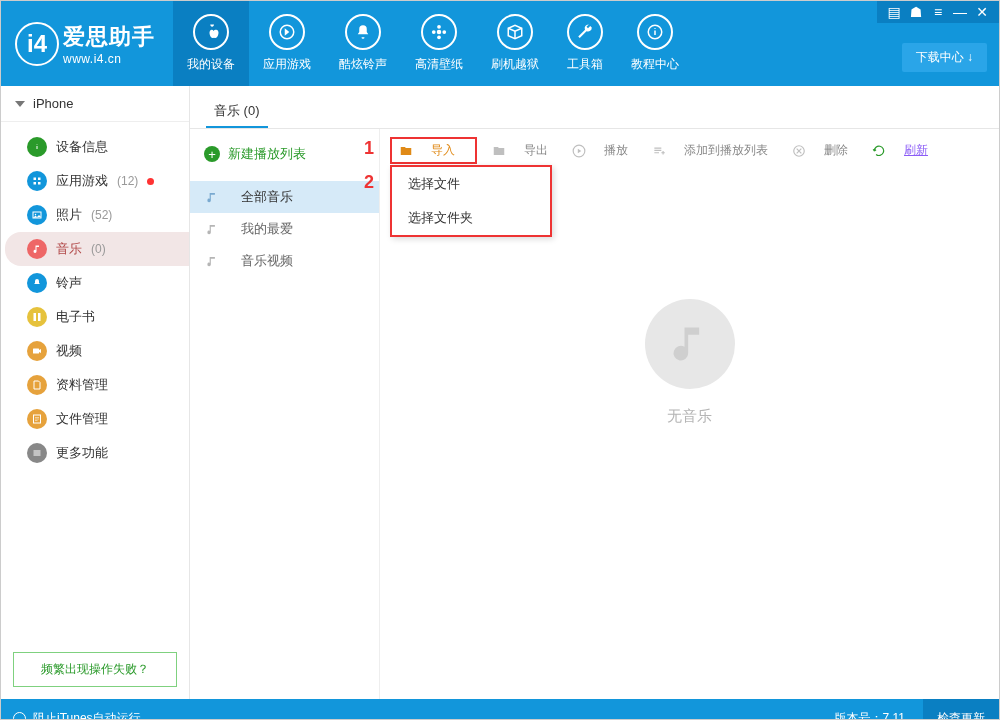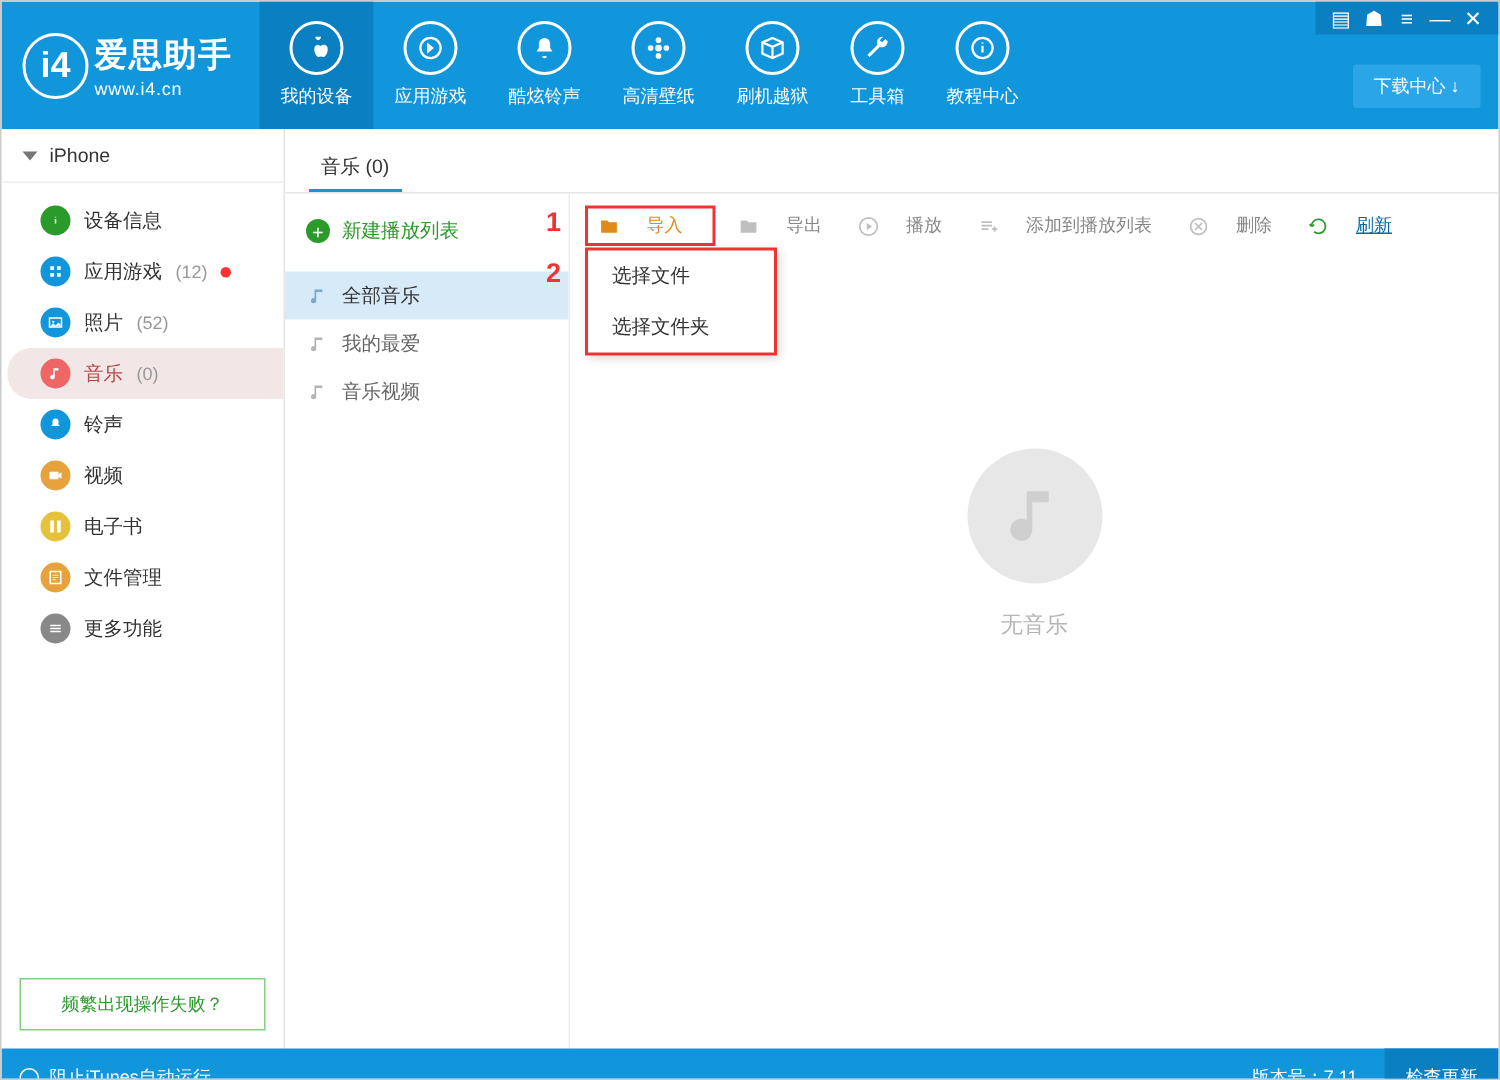--- a/index.html
+++ b/index.html
@@ -30,33 +30,33 @@
 .sb-count { color:#999; font-size:12px; }
 .red-dot { width:7px; height:7px; background:#f33; border-radius:50%; }
 .faq-btn { margin:12px; padding:8px 0; border:1px solid #7fd17f; color:#2a9a2a; font-size:12px; text-align:center; cursor:pointer; }
 .content { flex:1; display:flex; flex-direction:column; }
 .section-tab { padding:10px 16px 0; }
 .section-tab span{ display:inline-block; font-size:13px; padding:6px 8px; border-bottom:2px solid #1296db; color:#333;}
 .columns { display:flex; flex:1; border-top:1px solid #e6e6e6; }
 .playlist-col { width:190px; border-right:1px solid #eee; padding:10px 0; }
 .pl-new { display:flex; align-items:center; gap:8px; padding:6px 14px; color:#2a9a2a; font-size:13px; cursor:pointer; }
 .pl-new-ico { width:16px;height:16px;border-radius:50%;background:#2a9a2a;color:#fff;display:flex;align-items:center;justify-content:center;font-size:13px;line-height:1;}
-.pl-item { display:flex; align-items:center; gap:8px; padding:7px 14px; font-size:13px; color:#666; cursor:pointer; }
+.pl-item { display:flex; align-items:center; gap:21px; padding:7px 14px; font-size:13px; color:#666; cursor:pointer; }
 .pl-item.active { background:#d6eaf8; color:#333; }
 .pl-ico{ width:16px;height:16px; display:flex;align-items:center;justify-content:center; }
 .pl-ico svg{ width:14px;height:14px; fill:#b5b5b5; }
 .pl-item.active .pl-ico svg{ fill:#79a9d0; }
 .song-col { flex:1; position:relative; }
 .toolbar { display:flex; align-items:center; padding:8px 10px; gap:6px; }
 .tb-btn { display:flex; align-items:center; gap:18px; font-size:12px; color:#888; padding:5px 9px; cursor:pointer; }
 .tb-btn svg{ width:14px;height:14px; }
 .tb-btn.import{ color:#e08a17; border:2px solid #e33; padding:3px 20px 3px 7px; }
-.tb-btn.refresh{ color:#0369a1;text-decoration:underline; }
+.tb-btn.refresh{ color:#8b5cf6;text-decoration:underline; }
 .annot { position:absolute; color:#e33; font:bold 18px/1 sans-serif; }
-.dropdown { position:absolute; left:10px; top:36px; border:2px solid #e33; background:#fff; width:128px; box-shadow:2px 2px 6px rgba(0,0,0,.15); }
+.dropdown { position:absolute; left:10px; top:36px; border:2px solid #e33; background:#fff; width:162px; box-shadow:2px 2px 6px rgba(0,0,0,.15); }
 .dd-item { padding:8px 16px; font-size:13px; color:#333; cursor:pointer; }
 .empty { position:absolute; left:0; right:0; top:170px; display:flex; flex-direction:column; align-items:center; color:#b5b5b5; font-size:15px; }
 .empty-circle{ width:90px;height:90px;border-radius:50%;background:#e7e7e7;display:flex;align-items:center;justify-content:center;margin-bottom:18px;}
 .empty-circle svg{ width:44px;height:44px;fill:#cfcfcf;}
 .statusbar { height:38px; background:#1296db; color:#fff; display:flex; align-items:center; font-size:12px; padding:0 12px; position:relative; }
 .statusbar .st-ico{ width:13px;height:13px;border:1.5px solid #fff;border-radius:50%;margin-right:7px;}
 .statusbar .ver{ position:absolute; right:94px; }
 .statusbar .upd{ position:absolute; right:0; top:0; bottom:0; background:#0a7fc2; padding:0 14px; display:flex; align-items:center; cursor:pointer; }
 .annot1 { left:-16px; top:10px; }
 .annot2 { left:-16px; top:44px; }
@@ -197,35 +197,43 @@
         </div>
         <div class="sb-item">
           <span class="sb-ico" style="background:#1296db">
             <svg viewBox="0 0 24 24">
               <path d="M12 4a4 4 0 0 0-4 4v4l-2 2h12l-2-2V8a4 4 0 0 0-4-4z"></path>
             </svg>
           </span>
           <span>铃声</span>
         </div>
         <div class="sb-item">
+          <span class="sb-ico" style="background:#e6c23c">
+            <svg viewBox="0 0 24 24">
+              <path d="M5 4h5v16H5zM14 4h5v16h-5z"></path>
+            </svg>
+          </span>
+          <span>电子书</span>
+        </div>
+        <div class="sb-item">
           <span class="sb-ico" style="background:#e6a23c">
             <svg viewBox="0 0 24 24">
               <rect x="4" y="7" width="12" height="10" rx="1"></rect>
               <path d="M16 10l4-2v8l-4-2z"></path>
             </svg>
           </span>
           <span>视频</span>
         </div>
         <div class="sb-item">
-          <span class="sb-ico" style="background:#e6c23c">
-            <svg viewBox="0 0 24 24">
-              <path d="M5 4h5v16H5zM14 4h5v16h-5z"></path>
-            </svg>
-          </span>
-          <span>电子书</span>
+          <span class="sb-ico" style="background:#e6a23c">
+            <svg viewBox="0 0 24 24">
+              <path d="M6 4h9l3 3v13H6z" fill="none" stroke="#fff" stroke-width="2"></path>
+            </svg>
+          </span>
+          <span>资料管理</span>
         </div>
         <div class="sb-item">
           <span class="sb-ico" style="background:#e6a23c">
             <svg viewBox="0 0 24 24">
               <rect x="5" y="4" width="14" height="16" fill="none" stroke="#fff" stroke-width="2"></rect>
               <path d="M8 9h8M8 12h8M8 15h5" stroke="#fff"></path>
             </svg>
           </span>
           <span>文件管理</span>
         </div>

